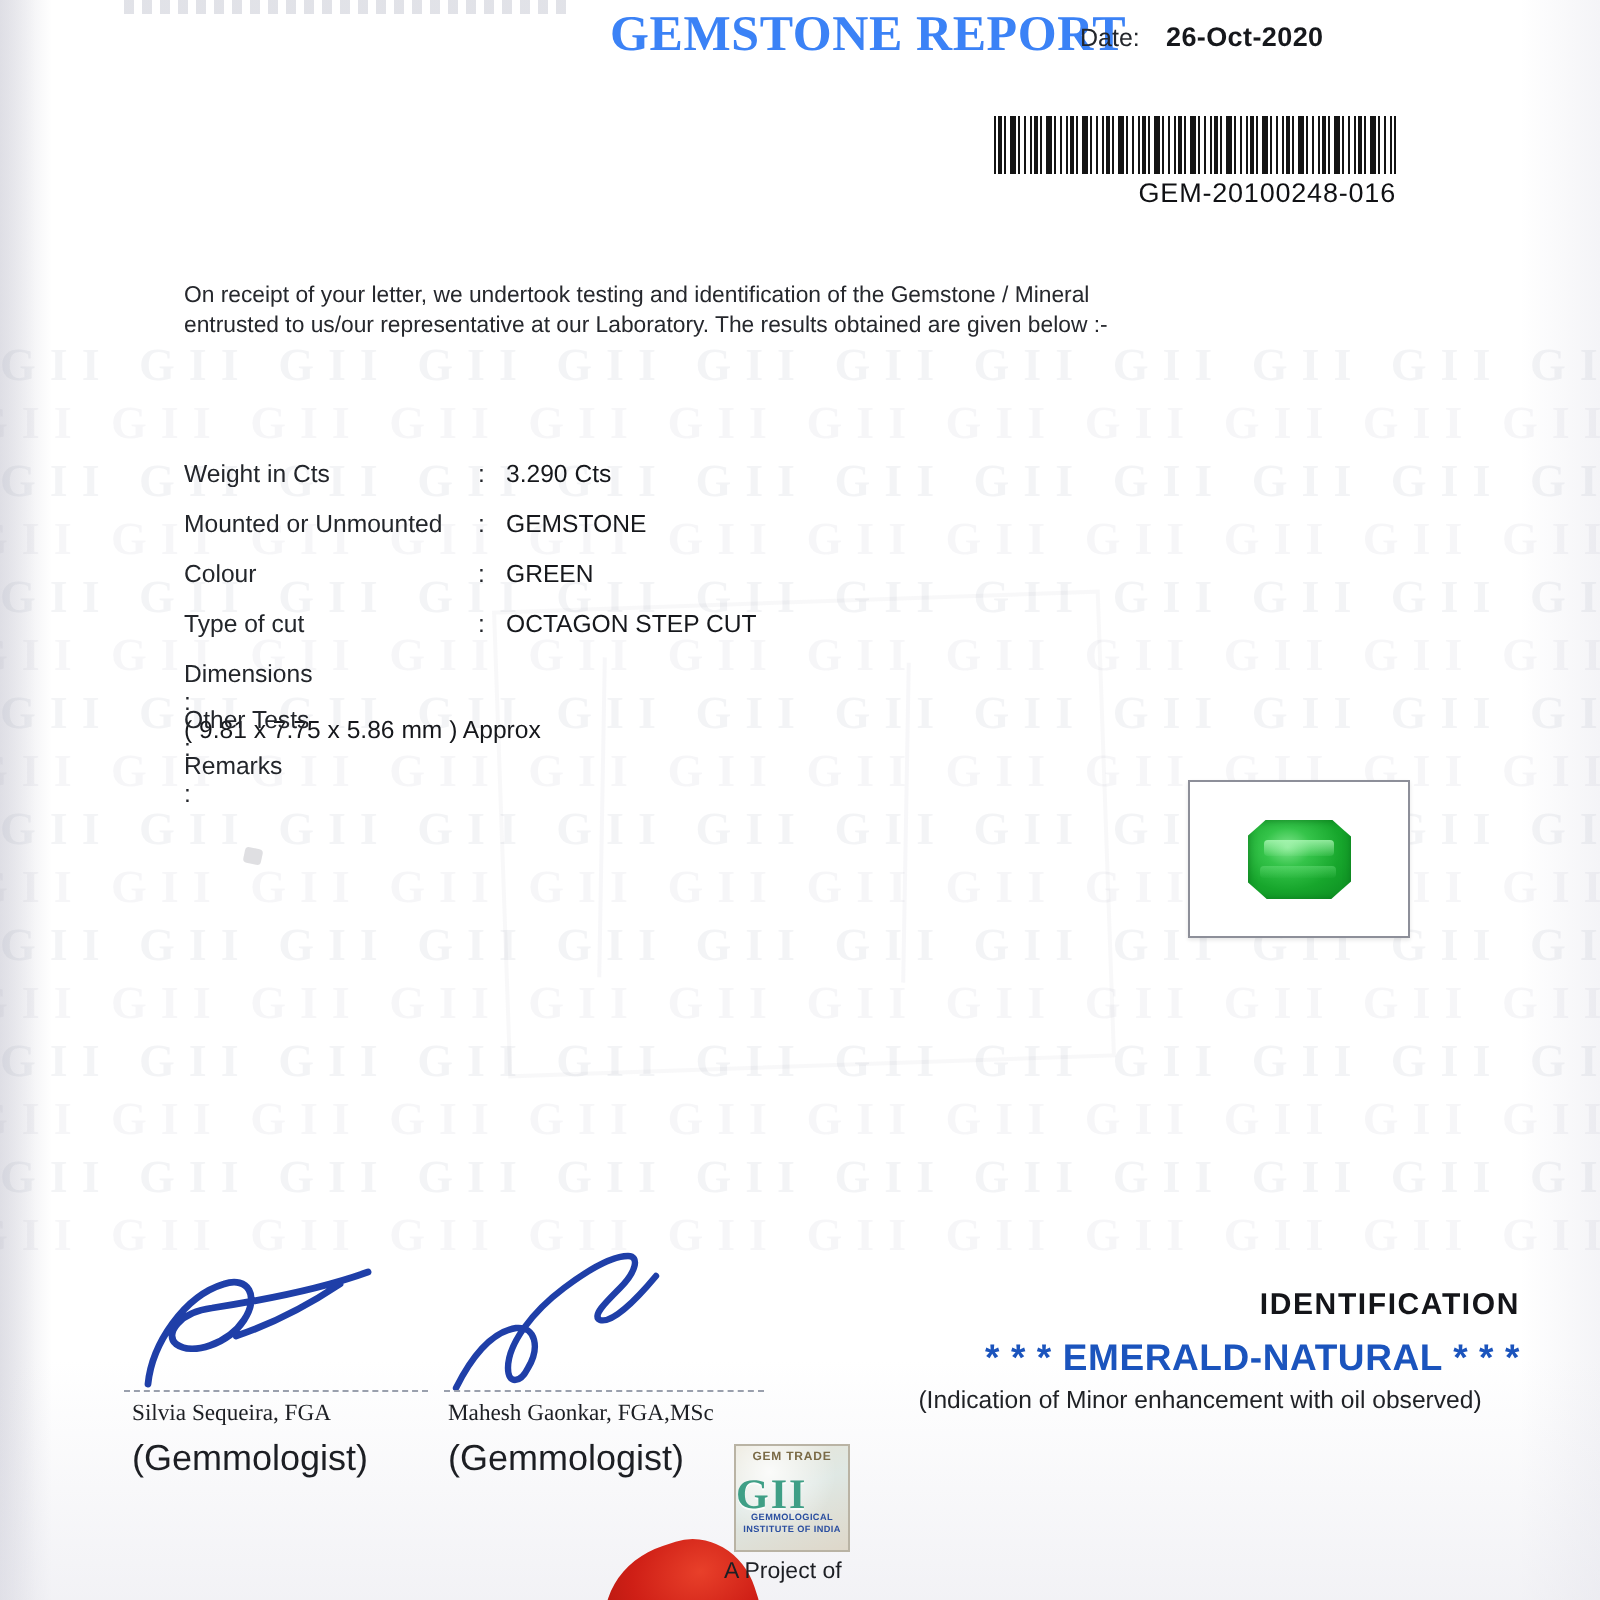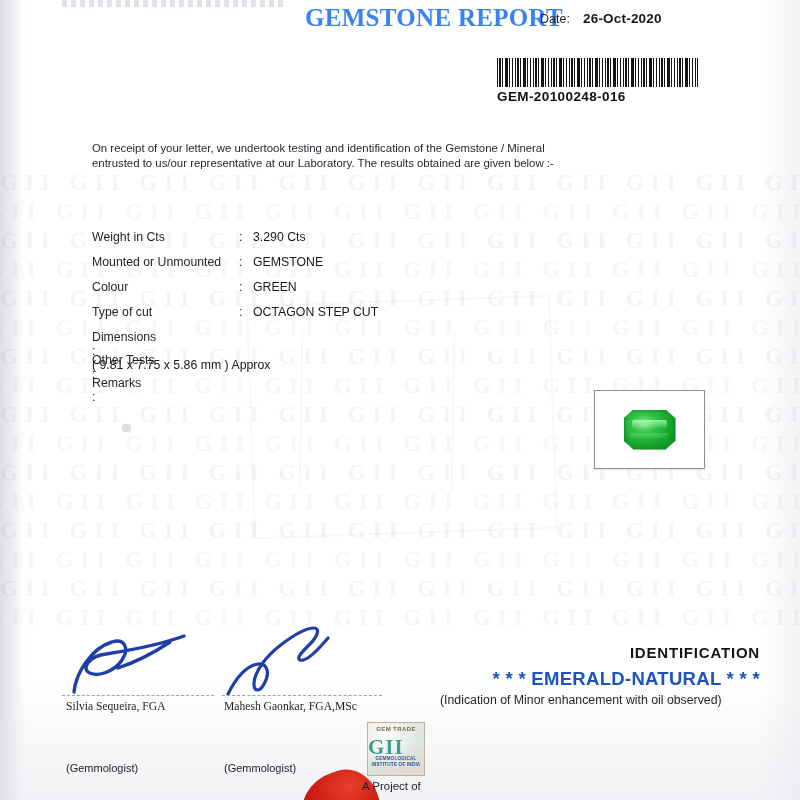--- a/index.html
+++ b/index.html
@@ -127,23 +127,23 @@
       #141414 2px, #141414 4px, #ffffff 4px, #ffffff 5px,
       #141414 5px, #141414 6px, #ffffff 6px, #ffffff 8px,
       #141414 8px, #141414 11px, #ffffff 11px, #ffffff 12px,
       #141414 12px, #141414 13px, #ffffff 13px, #ffffff 15px,
       #141414 15px, #141414 16px, #ffffff 16px, #ffffff 18px);
   }
   .barcode-number {
     position: absolute;
     left: 497px; top: 89px;
     width: 201px;
-    text-align: left;
+    text-align: right;
     font-size: 13.5px;
-    font-weight: 700;
+    font-weight: 400;
     color: #101114;
     letter-spacing: .4px;
   }
 
   
   .intro {
     position: absolute;
     left: 64px; top: 141px;
     width: 470px;
     font-size: 11.4px;
@@ -233,21 +233,21 @@
     text-align: right;
     font-size: 18.5px;
     font-weight: 700;
     color: #1b54bd;
     letter-spacing: .3px;
   }
   .ident-note {
     position: absolute;
     left: 440px; top: 693px;
     width: 320px;
-    text-align: left;
+    text-align: center;
     font-size: 12.3px;
     color: #1f2125;
   }
 
   
   .sig-line {
     position: absolute;
     height: 0;
     border-top: 1px dashed #9aa0ad;
   }
@@ -260,24 +260,23 @@
   }
   .sig-name {
     position: absolute;
     font-size: 11.6px;
     color: #1d1f24;
     white-space: nowrap;
     font-family: Liberation Serif, serif;
   }
   .sig-role {
     position: absolute;
-    font-size: 11px;
+    font-size: 18px;
     color: #1d1f24;
     white-space: nowrap;
-    margin-top: 43px;
   }
 
   
   .logo-box {
     position: absolute;
     left: 367px; top: 722px;
     width: 56px; height: 52px;
     background:
       radial-gradient(circle at 30% 25%, rgba(255,255,255,.85), rgba(255,255,255,0) 60%),
       linear-gradient(160deg, #e8e4d6 0%, #dfe8e4 45%, #ded7c9 100%);

